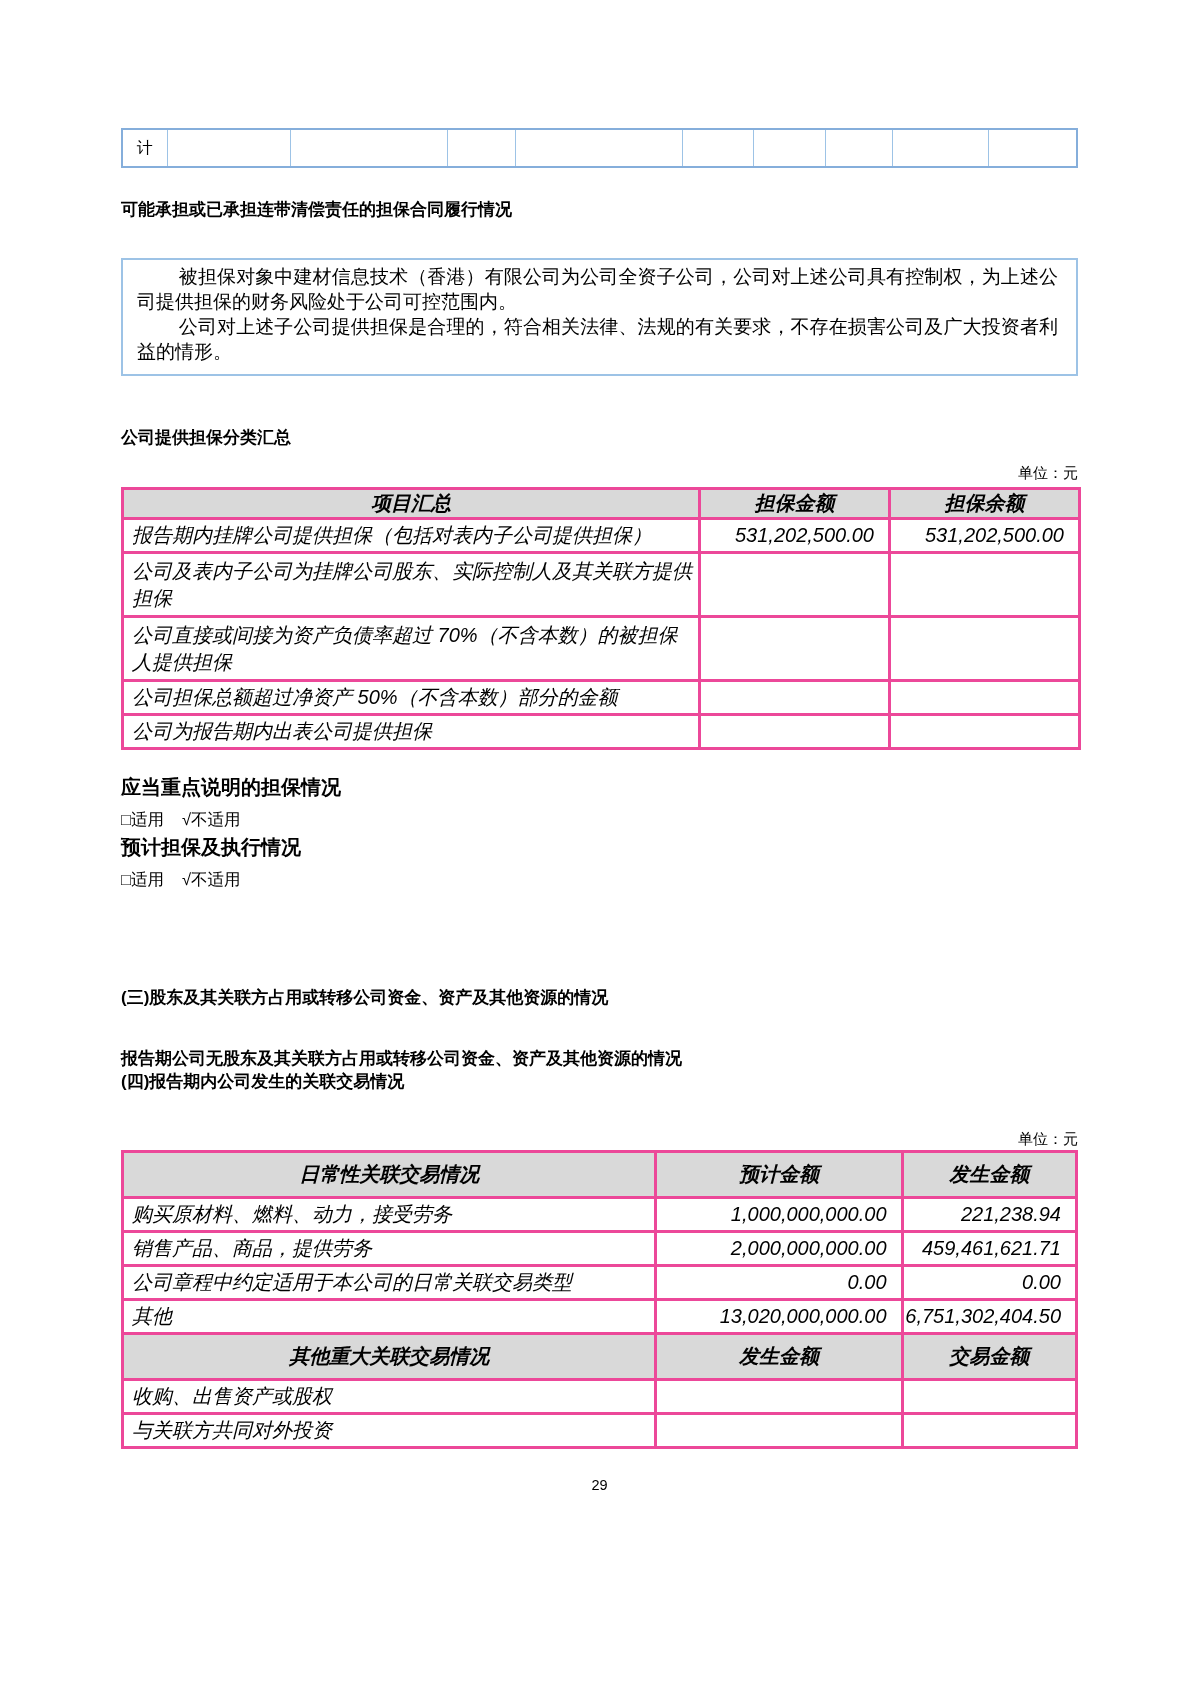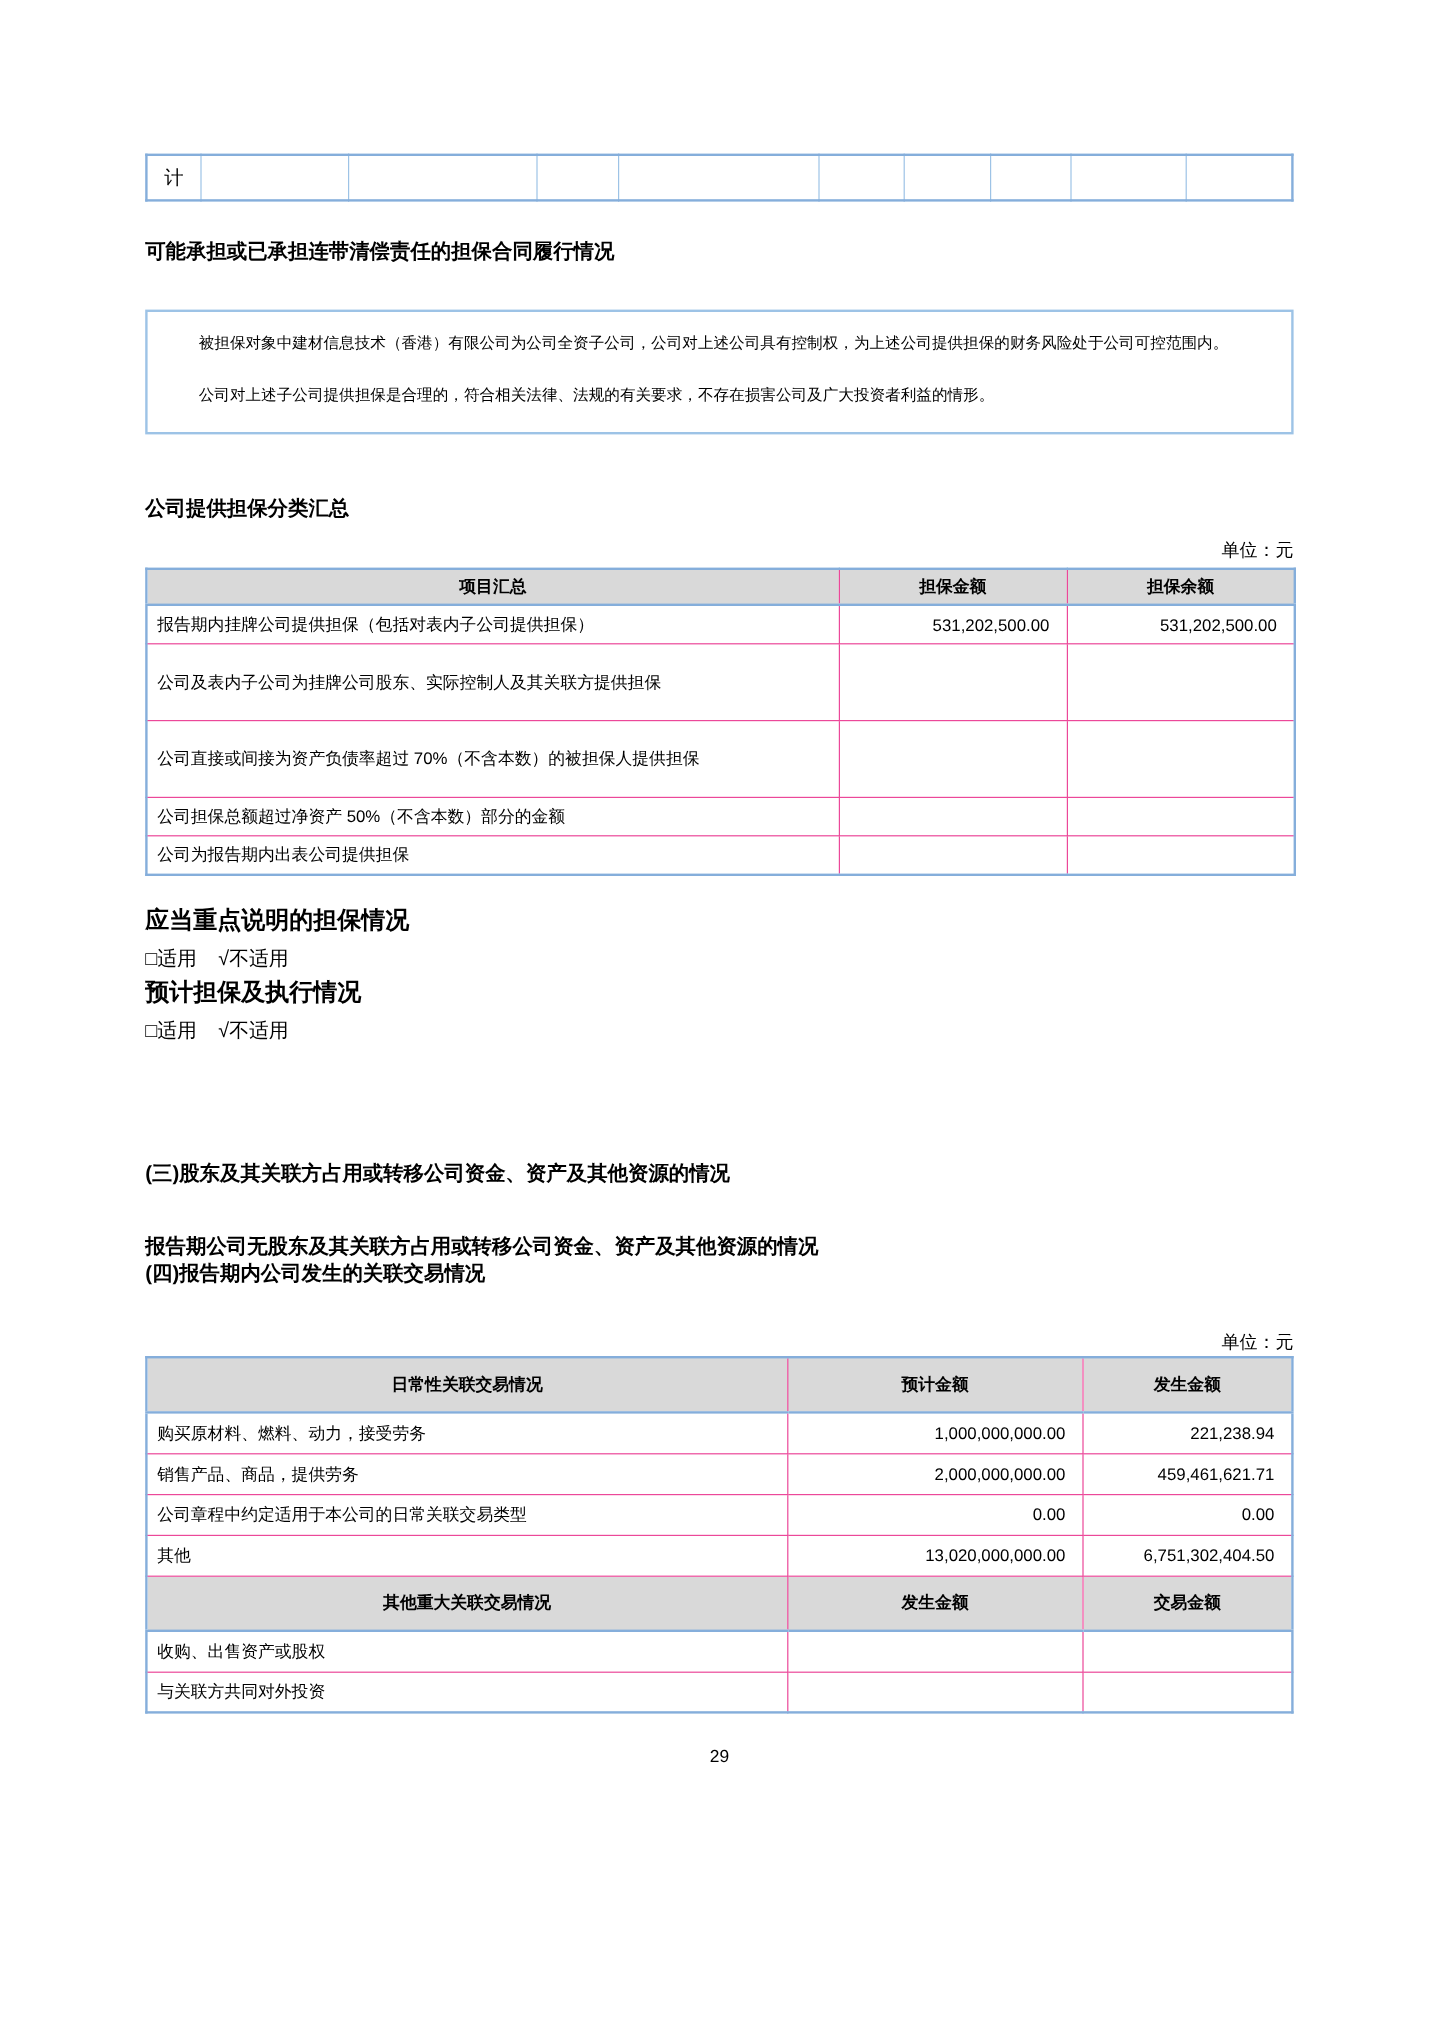--- a/index.html
+++ b/index.html
@@ -34,43 +34,44 @@
     line-height: 23px;
   }
   .mt-heading1 { margin-top: 30px; }
 
   .text-block {
     margin-top: 37px;
     border: 2px solid #9DC3E6;
     padding: 4px 18px 10px 14px;
   }
   .text-block p {
-    font-size: 13px;
-    line-height: 43px;
+    font-size: 19px;
+    line-height: 25px;
     text-align: justify;
     text-indent: 2.2em;
   }
 
   .mt-summary { margin-top: 50px; }
 
   .unit-label {
     margin-top: 14px;
     text-align: right;
     font-size: 15px;
     line-height: 19px;
   }
   .unit-label.second { margin-top: 36px; }
 
   
   .data-table { margin-top: 5px; border: 2px solid #85AEDB; }
   .data-table th, .data-table td {
-    border: 1px solid #ec4899;
-    font-size: 14px;
+    border: 3px solid #ec4899;
+    font-size: 20px;
     vertical-align: middle;
     overflow: hidden;
+    font-style: italic;
   }
   .data-table th {
     background: #D9D9D9;
     font-weight: bold;
     text-align: center;
     height: 30px;
     border-bottom: 2px solid #85AEDB;
   }
   .data-table td.item {
     text-align: left;

